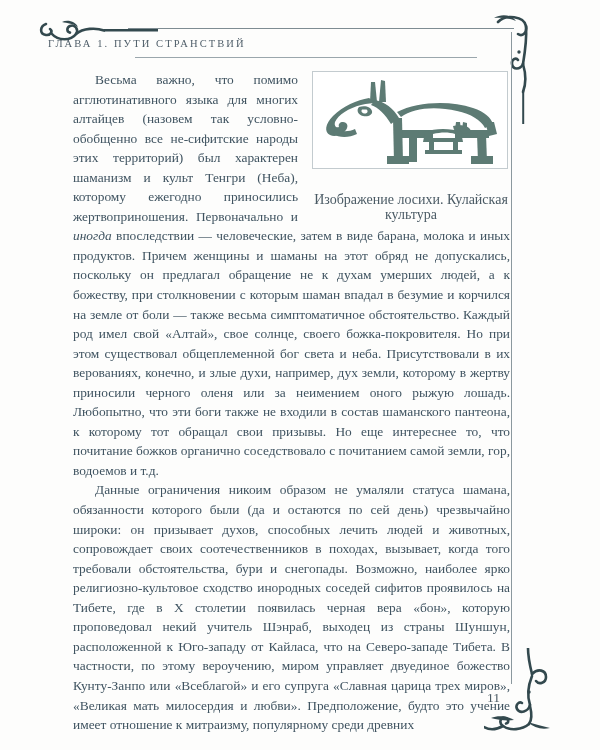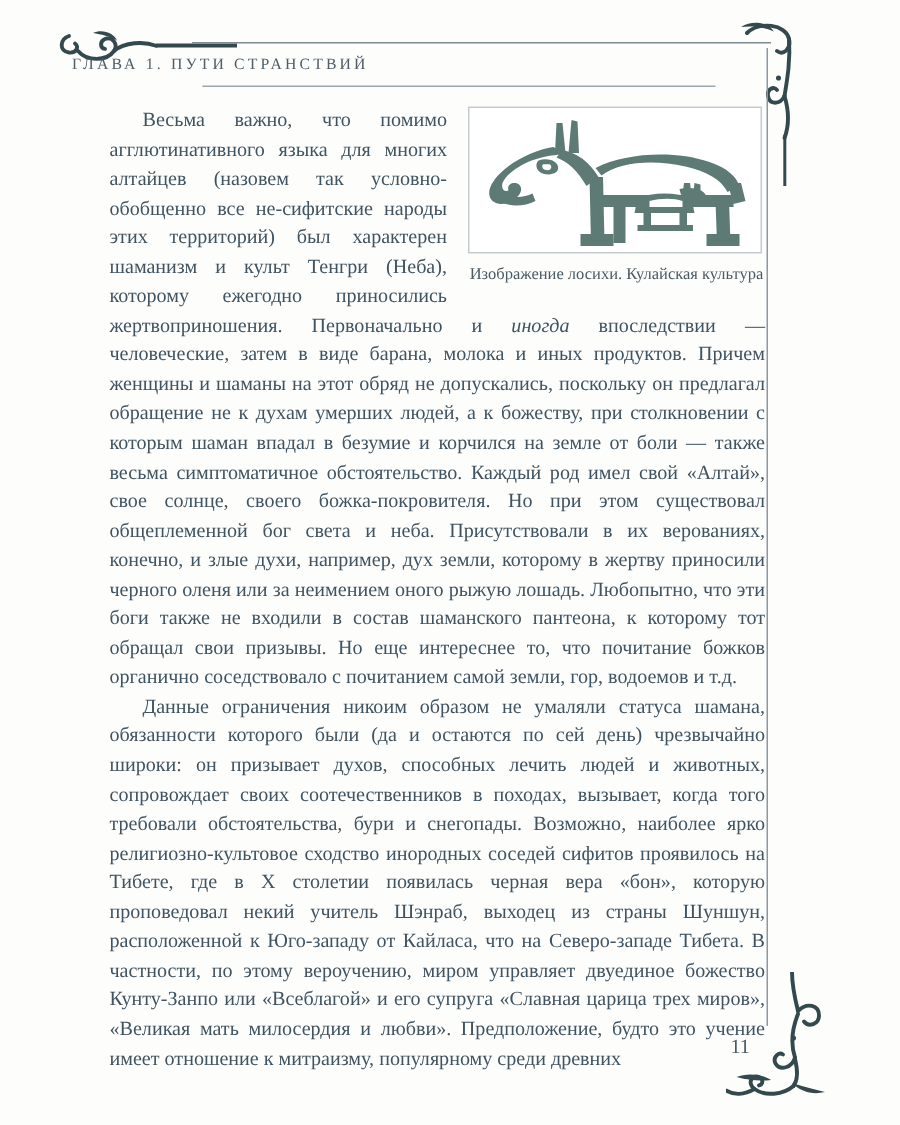--- a/index.html
+++ b/index.html
@@ -104,22 +104,22 @@
     box-sizing: border-box;
     overflow: hidden;
     position: relative;
   }
   .figure .frame svg {
     position: absolute;
     left: 0;
     top: 0;
   }
   .figure .cap {
-    margin-top: 7px;
-    font-size: 11px;
+    margin-top: 24px;
+    font-size: 14px;
     line-height: 14.5px;
     text-align: center;
     color: #4a5a64;
     text-indent: 0;
   }
 
   
   .folio {
     position: absolute;
     left: 440px;

